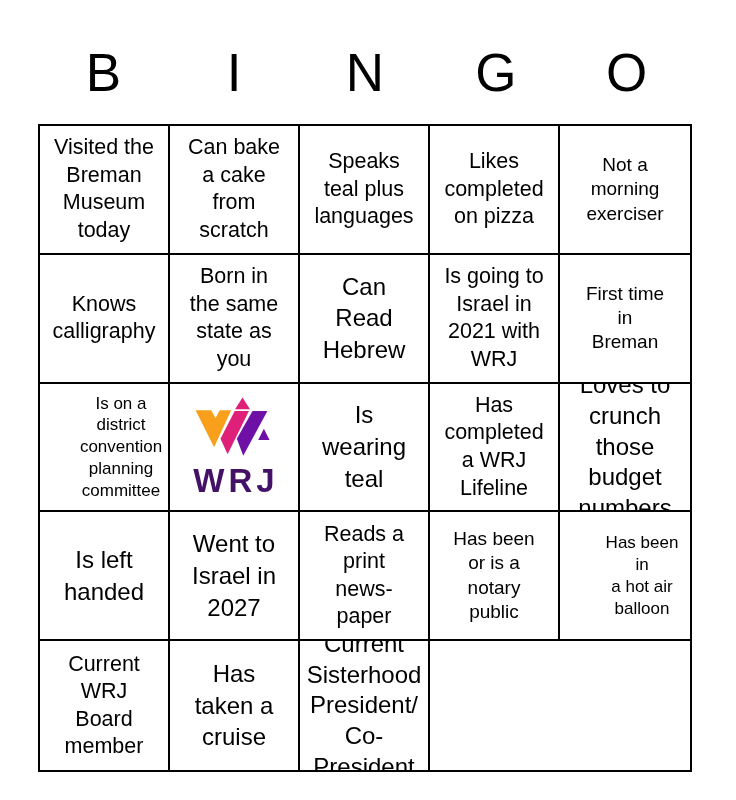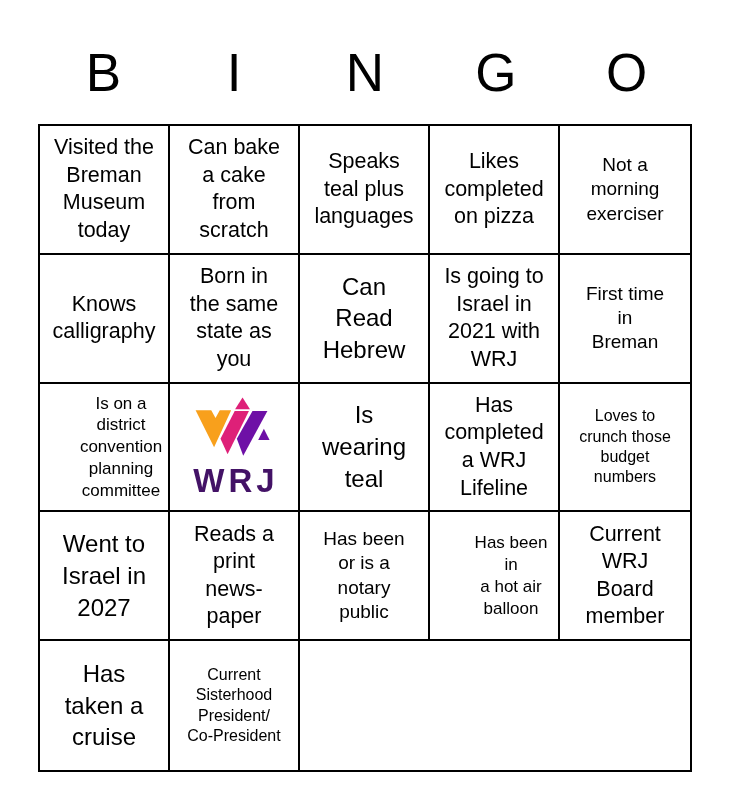--- a/index.html
+++ b/index.html
@@ -23,21 +23,21 @@
   .cell{
     box-sizing:border-box;
     border-right:2px solid #000;border-bottom:2px solid #000;
     display:flex;align-items:center;justify-content:center;
     text-align:center;padding:2px 3px;overflow:hidden;
   }
   .cell:nth-child(5n){border-right:none;}
   .cell:nth-child(n+21){border-bottom:none;}
   .cell-text{white-space:pre-line;line-height:1.28;}
   .sz-xs .cell-text{font-size:17px;margin-left:34px;}
-  .sz-s  .cell-text{font-size:16px;}
+  .sz-s  .cell-text{font-size:24px;}
   .sz-m  .cell-text{font-size:21.5px;}
   .sz-ml .cell-text{font-size:19px;}
   .sz-l  .cell-text{font-size:24px;line-height:1.32;}
   .logo-wrap{display:flex;flex-direction:column;align-items:center;justify-content:center;}
   .logo-mark{width:92px;height:64px;display:block;}
   .logo-word{
     font-size:33px;font-weight:800;letter-spacing:4px;color:#431266;
     line-height:1;margin-top:4px;padding-left:4px;
   }
 </style>
@@ -139,20 +139,24 @@
 Lifeline</span>
     </div>
 
   <div class="cell sz-s">
       <span class="cell-text">Loves to
 crunch those
 budget
 numbers</span>
     </div>
   <div class="cell sz-l">
+      <span class="cell-text">Is left
+handed</span>
+    </div>
+  <div class="cell sz-l">
       <span class="cell-text">Went to
 Israel in
 2027</span>
     </div>
   <div class="cell sz-m">
       <span class="cell-text">Reads a
 print
 news-
 paper</span>
     </div>

